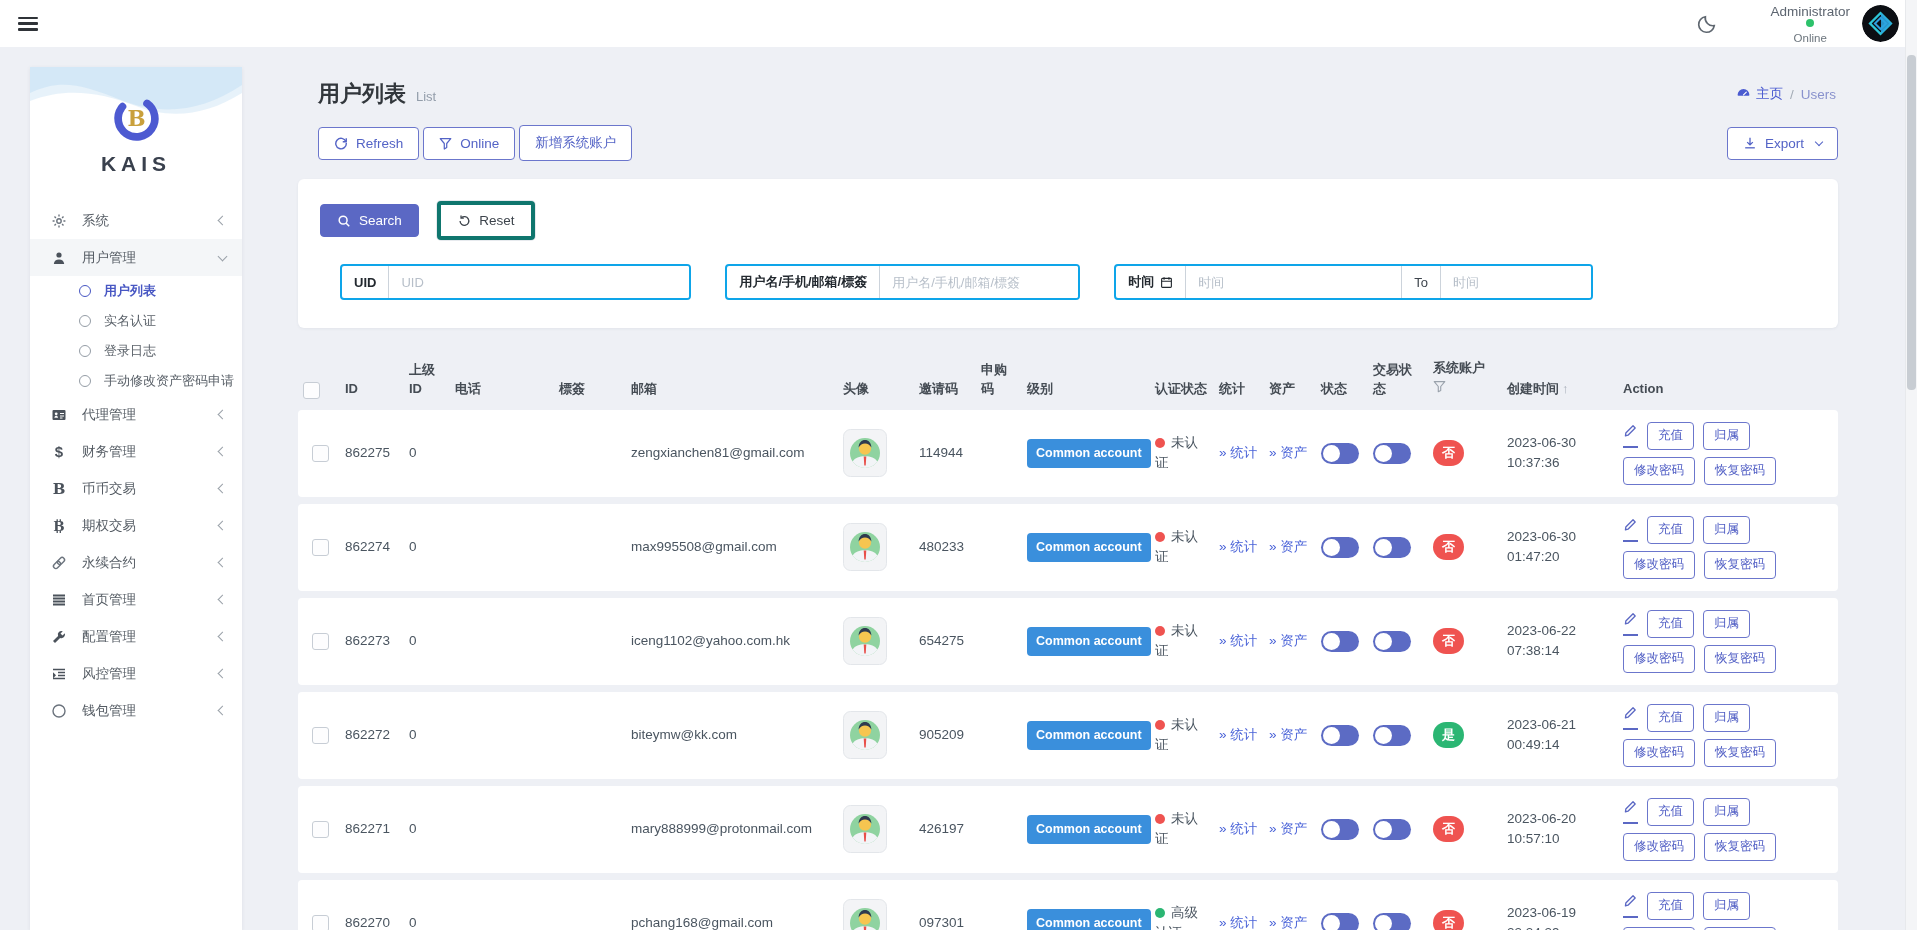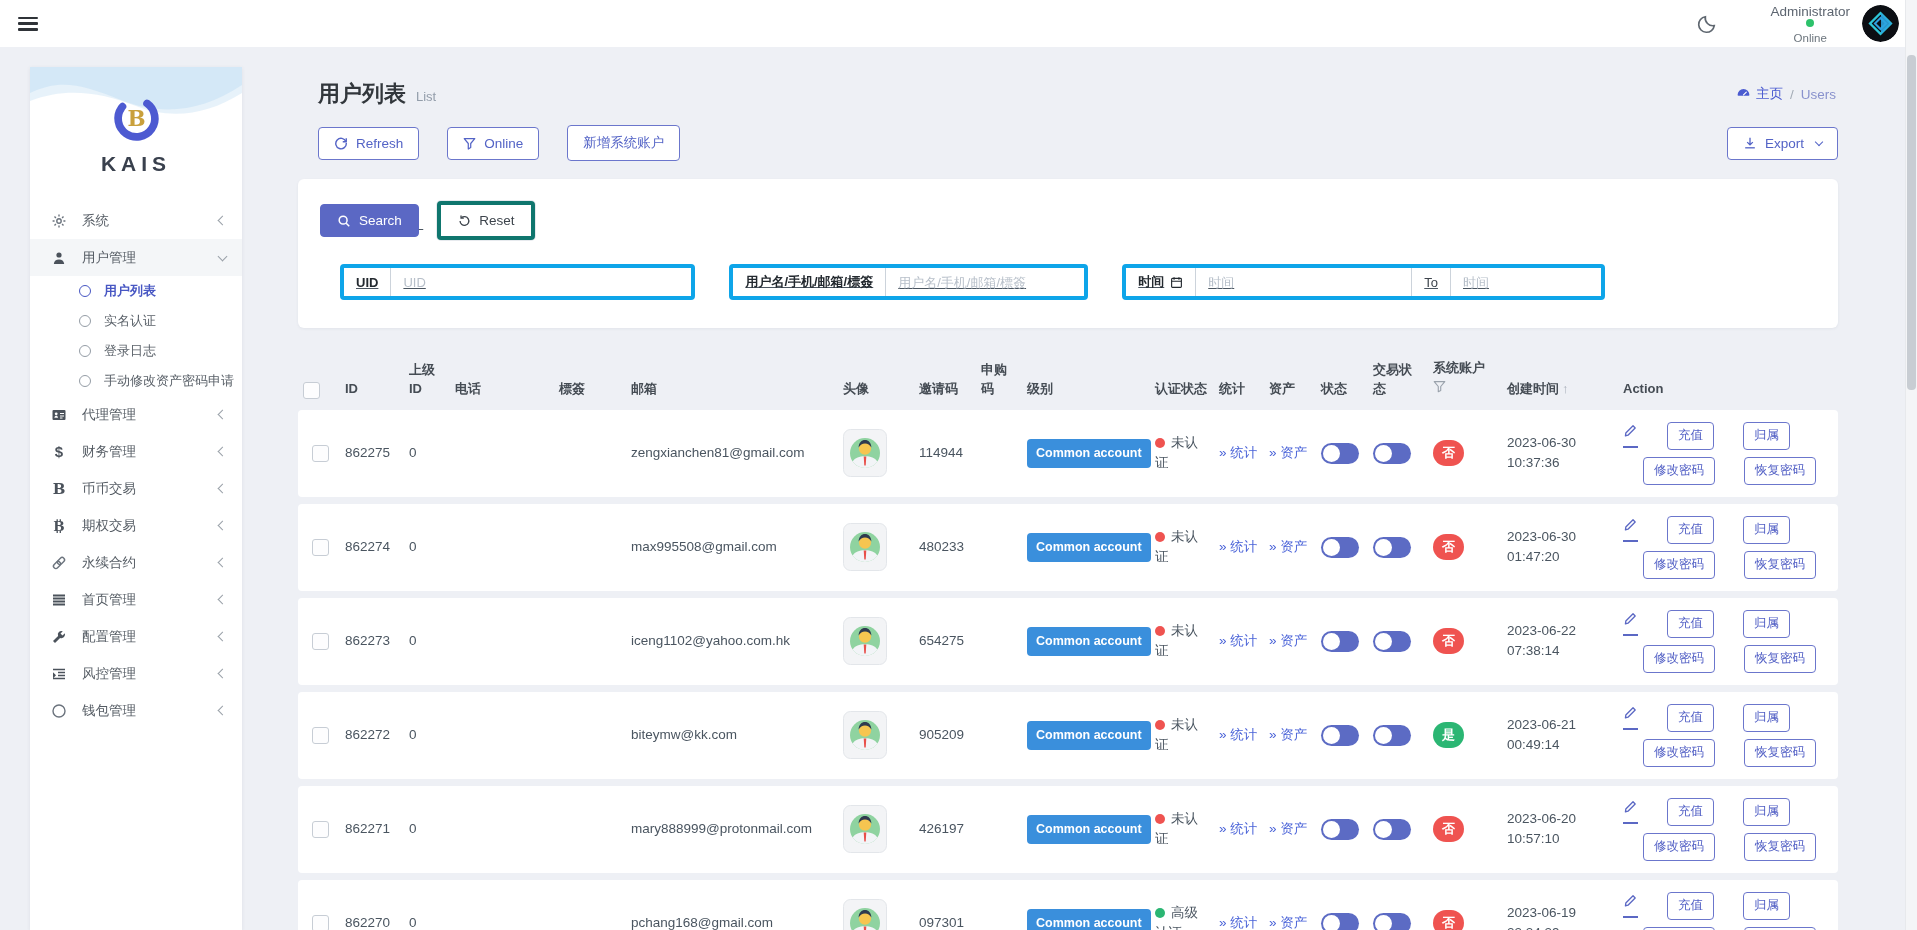--- a/index.html
+++ b/index.html
@@ -47,34 +47,34 @@
   .title-row { display:flex; align-items:baseline; gap:10px; }
   .title { font-size:22px; font-weight:bold; color:#32373c; }
   .subtitle { font-size:13px; color:#939daa; }
   .breadcrumb { display:flex; align-items:center; gap:7px; font-size:13.5px; }
   .bc-home { color:#4a5bd0; display:flex; align-items:center; gap:5px; cursor:pointer; }
   .bc-sep { color:#a3abb5; }
   .bc-cur { color:#8992cd; }
 
   .toolbar { display:flex; align-items:center; margin-top:16px; padding-left:20px; }
   .btn-o { display:inline-flex; align-items:center; gap:8px; border:1px solid #6b76cc; color:#5363c6;
-    background:#fff; border-radius:4px; font-size:13.5px; padding:8px 15px; margin-right:28px; cursor:pointer; }
+    background:#fff; border-radius:4px; font-size:13.5px; padding:8px 15px; margin-right:4px; cursor:pointer; }
   .btn-o svg { flex:none; }
   .btn-export { margin:0 0 0 auto; }
   .caret { width:6px; height:6px; border-right:1.5px solid #5363c6; border-bottom:1.5px solid #5363c6;
     transform:rotate(45deg); margin-top:-3px; margin-left:4px; }
 
   .card { background:#fff; border-radius:6px; box-shadow:0 1px 3px rgba(40,50,70,.06); }
-  .search-card { margin-top:18px; padding:22px 22px 28px 22px;text-decoration:underline; }
+  .search-card { margin-top:18px; padding:22px 22px 28px 22px; }
   .btn-primary { display:inline-flex; align-items:center; gap:8px; background:#5b68c4; color:#fff;
     border:1px solid #5b68c4; border-radius:4px; font-size:13.5px; padding:8px 16px; cursor:pointer; }
   .btn-reset { display:inline-flex; align-items:center; gap:8px; background:#fff; color:#3d444c;
     border:4px solid #0f766e; box-shadow:0 0 0 1px #e7eaee; border-radius:4px; font-size:13.5px; padding:8px 16px; margin-left:14px; cursor:pointer; }
   .filters { display:flex; gap:34px; margin-top:24px; padding-left:20px; }
-  .igroup { display:flex; align-items:stretch; height:36px; border:4px solid #0ea5e9; border-radius:4px; overflow:hidden; background:#fff; }
+  .igroup { display:flex; align-items:stretch; height:36px; border:2px solid #0ea5e9; border-radius:4px; overflow:hidden; background:#fff; }
   .ilabel { display:flex; align-items:center; gap:6px; padding:0 12px; font-size:13px; font-weight:bold;
     color:#23292f; border-right:1px solid #ccd3db; white-space:nowrap; }
   .imid { border-left:1px solid #ccd3db; border-right:1px solid #ccd3db; font-weight:normal; color:#3d444c; }
   .igroup input { border:0; outline:none; padding:0 12px; font-size:13px; color:#495057;
     font-family:"Liberation Sans","DejaVu Sans",sans-serif; }
   .igroup input::placeholder { color:#b7bfc9; }
 
   
   .tablewrap { margin-top:22px; }
   table { width:100%; border-collapse:separate; border-spacing:0 7px; table-layout:fixed; }
@@ -95,21 +95,21 @@
   .auth { display:inline; }
   .auth .adot { display:inline-block; width:10px; height:10px; border-radius:50%; margin-right:6px; vertical-align:-1px; }
   .lnk { color:#4a63d8; cursor:pointer; }
   .switch { width:38px; height:21px; border-radius:11px; background:#5c6bc4; position:relative; cursor:pointer; }
   .switch .knob { position:absolute; left:2px; top:2px; width:17px; height:17px; border-radius:50%; background:#fff; }
   .sysbadge { display:inline-flex; align-items:center; justify-content:center; min-width:31px; height:26px;
     padding:0 7px; border-radius:13px; color:#fff; font-size:13px; font-weight:bold; }
   .actions .arow { display:flex; align-items:center; gap:9px; }
   .actions .arow + .arow { margin-top:7px; }
   .abtn { border:1px solid #6b76cc; color:#4f5dc4; background:#fff; border-radius:4px;
-    font-size:12.5px; padding:4.5px 10px; white-space:nowrap; cursor:pointer;margin-left:20px; }
+    font-size:12.5px; padding:4.5px 10px; white-space:nowrap; cursor:pointer; }
   .editlink { display:inline-flex; flex-direction:column; align-items:center; cursor:pointer; padding-bottom:1px; }
   .editlink .eline { width:15px; height:1.6px; background:#5b68c4; margin-top:2px; }
   .sortarrow { color:#a8b0ba; font-weight:normal; margin-left:3px; }
   .funnelwrap { margin-top:2px; }
 
   
   .vscroll { position:fixed; right:0; top:0; bottom:0; width:12px; background:#f4f5f7;
     border-left:1px solid #e7e9ec; z-index:30; }
   .vthumb { position:absolute; top:55px; left:1px; width:9px; height:335px; background:#c8cdd3; border-radius:4px; cursor:pointer; }
 </style>

